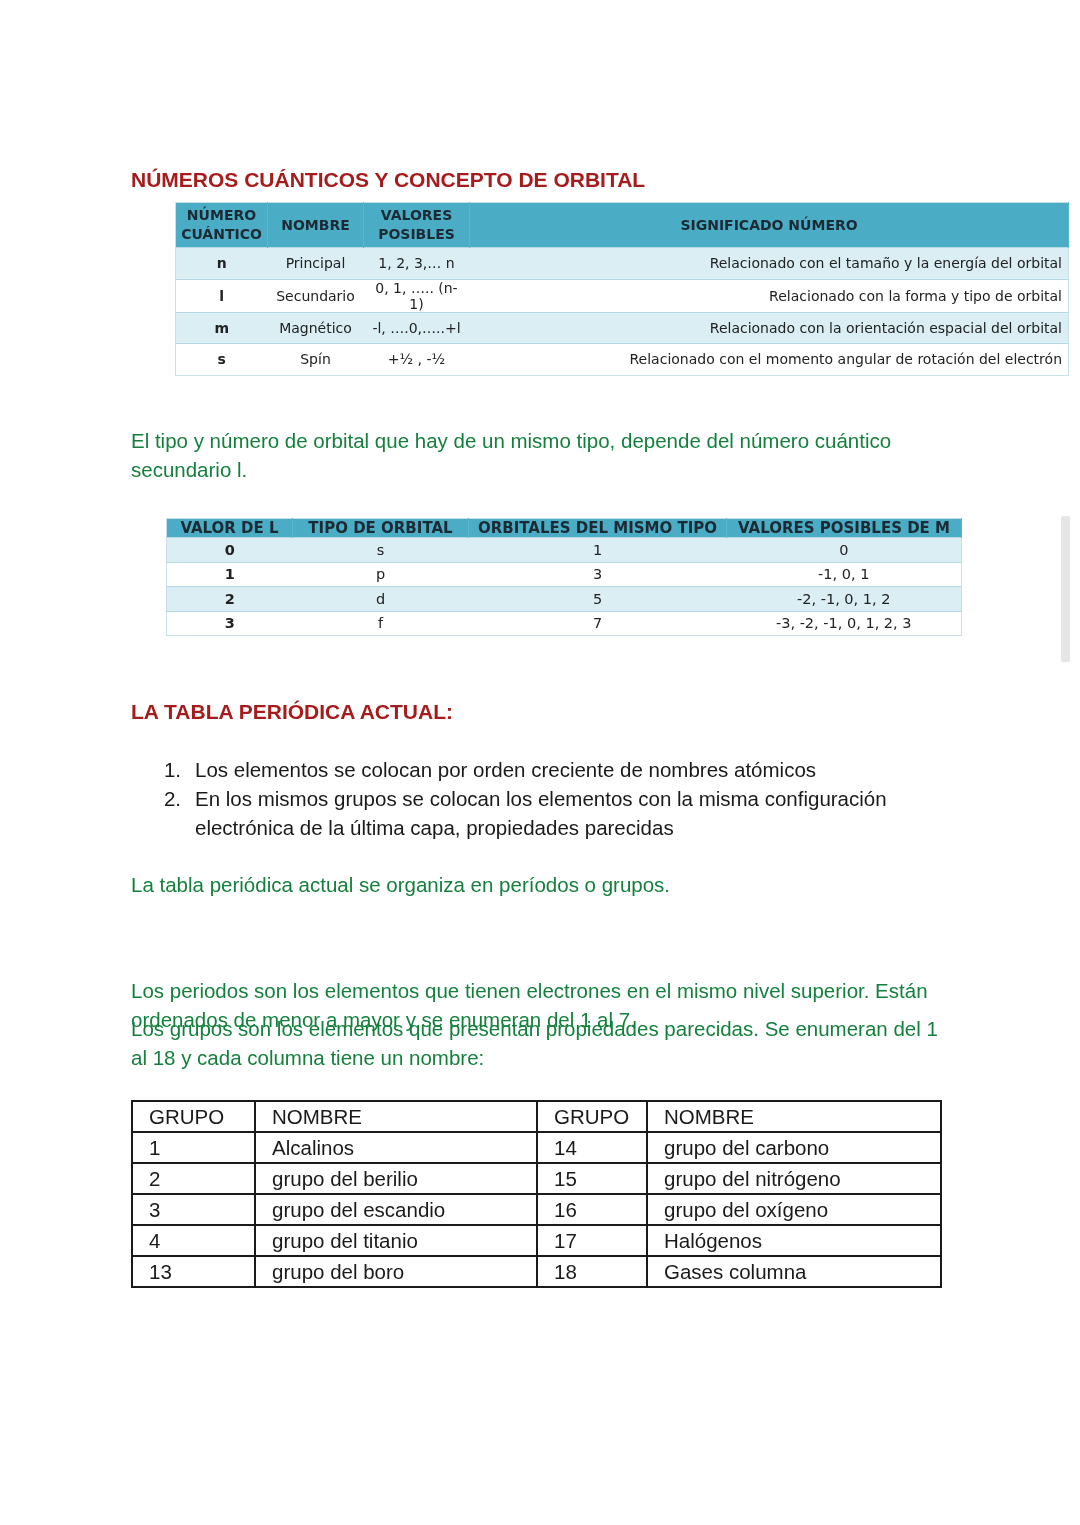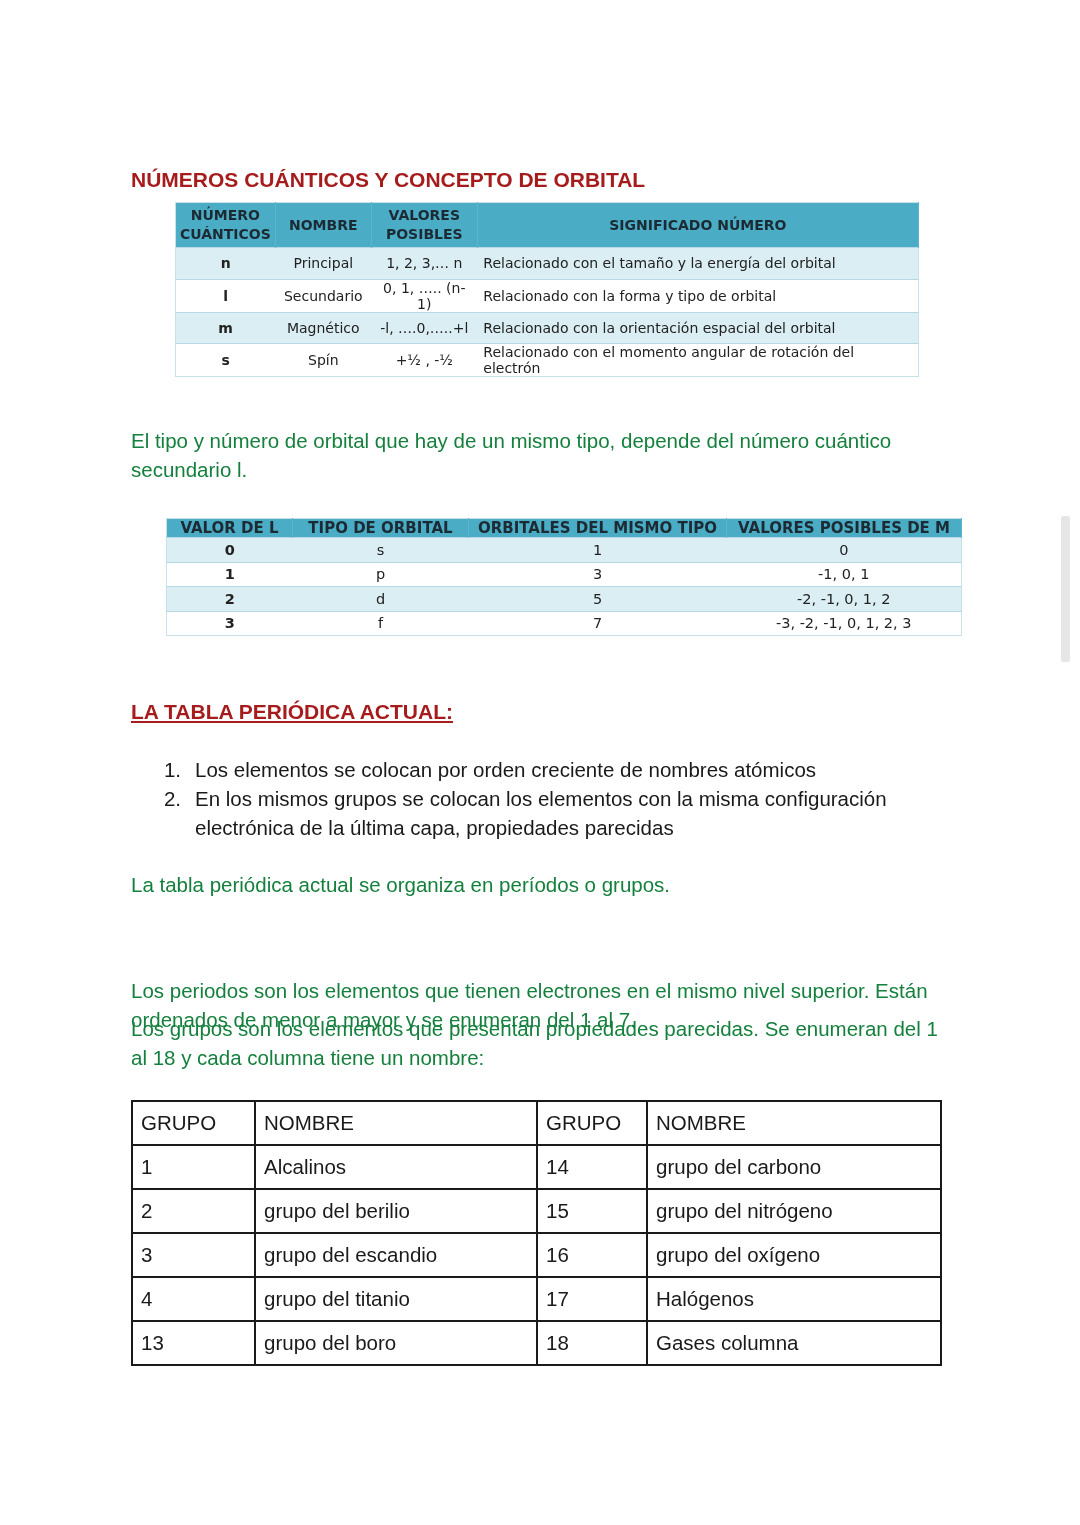--- a/index.html
+++ b/index.html
@@ -18,35 +18,35 @@
   ol.list {
     position: absolute; left: 131px; width: 820px;
     font-size: 20.5px; line-height: 29px; list-style: none;
   }
   ol.list li { display: flex; }
   ol.list li .num { width: 64px; text-align: right; padding-right: 14px; flex: none; }
   ol.list li .txt { flex: 1; }
 
   
   .qtable {
-    position: absolute; left: 175px; top: 202px; width: 744px;
+    position: absolute; left: 175px; top: 202px; width: 894px;
     border-collapse: collapse;
     font-family: "DejaVu Sans", sans-serif; font-size: 14px; color: #222;
     border: 1px solid #c8e0e8;
   }
   .qtable th {
     background: #4bacc6; color: #1c2a33; font-weight: bold; font-size: 14px;
     line-height: 19px; padding: 2px 4px; text-align: center; height: 45px;
     border-right: 1px solid #5cb7ce;
   }
   .qtable td { height: 31.5px; padding: 0 6px; border-top: 1px solid #b6d9e4; }
   .qtable tr.alt td { background: #daeef3; }
   .qtable td.c { text-align: center; }
   .qtable td.b { font-weight: bold; }
-  .qtable td.l { text-align: left; }
+  .qtable td.l { text-align: right; }
 
   
   .otable {
     position: absolute; left: 166px; top: 518px; width: 796px;
     border-collapse: collapse;
     font-family: "DejaVu Sans", sans-serif; font-size: 14.5px; color: #222;
     border: 1px solid #c8e0e8;
   }
   .otable th {
     background: #4bacc6; color: #1c2a33; font-weight: bold; font-size: 15px;
@@ -56,39 +56,39 @@
   .otable tr.alt td { background: #daeef3; }
   .otable td.b { font-weight: bold; }
 
   
   .gtable {
     position: absolute; left: 131px; top: 1100px; width: 811px;
     border-collapse: collapse;
     font-size: 20.5px; color: #1a1a1a;
   }
   .gtable td {
-    border: 2px solid #1a1a1a; height: 44px; padding: 0 8px; vertical-align: middle;
+    border: 2px solid #1a1a1a; height: 31px; padding: 0 16px; vertical-align: middle;
   }
 
   .scrollbar {
     position: absolute; left: 1061px; top: 516px; width: 9px; height: 146px;
     background: #e6e6e6; border-radius: 2px;
   }
 </style>
 </head>
 <body>
 
 <div class="heading" style="top:131px;margin-top:37px;">NÚMEROS CUÁNTICOS Y CONCEPTO DE ORBITAL</div>
 
 <table class="qtable">
   <thead>
     <tr>
       <th style="width:92px;">
         <div>NÚMERO</div>
-        <div>CUÁNTICOS</div>
+        <div>CUÁNTICO</div>
       </th>
       <th style="width:96px;">NOMBRE</th>
       <th style="width:106px;">
         <div>VALORES</div>
         <div>POSIBLES</div>
       </th>
       <th>SIGNIFICADO NÚMERO</th>
     </tr>
   </thead>
   <tbody>
@@ -153,21 +153,21 @@
       <td class="b">3</td>
       <td>f</td>
       <td>7</td>
       <td>-3, -2, -1, 0, 1, 2, 3</td>
     </tr>
   </tbody>
 </table>
 
 <div class="scrollbar"></div>
 
-<div class="heading" style="top:700px;text-decoration:underline;">LA TABLA PERIÓDICA ACTUAL:</div>
+<div class="heading" style="top:700px;">LA TABLA PERIÓDICA ACTUAL:</div>
 
 <ol class="list" style="top:755px;">
   <li>
     <span class="num">1.</span>
     <span class="txt">Los elementos se colocan por orden creciente de nombres atómicos</span>
   </li>
   <li>
     <span class="num">2.</span>
     <span class="txt">En los mismos grupos se colocan los elementos con la misma configuración electrónica de la última capa, propiedades parecidas</span>
   </li>

